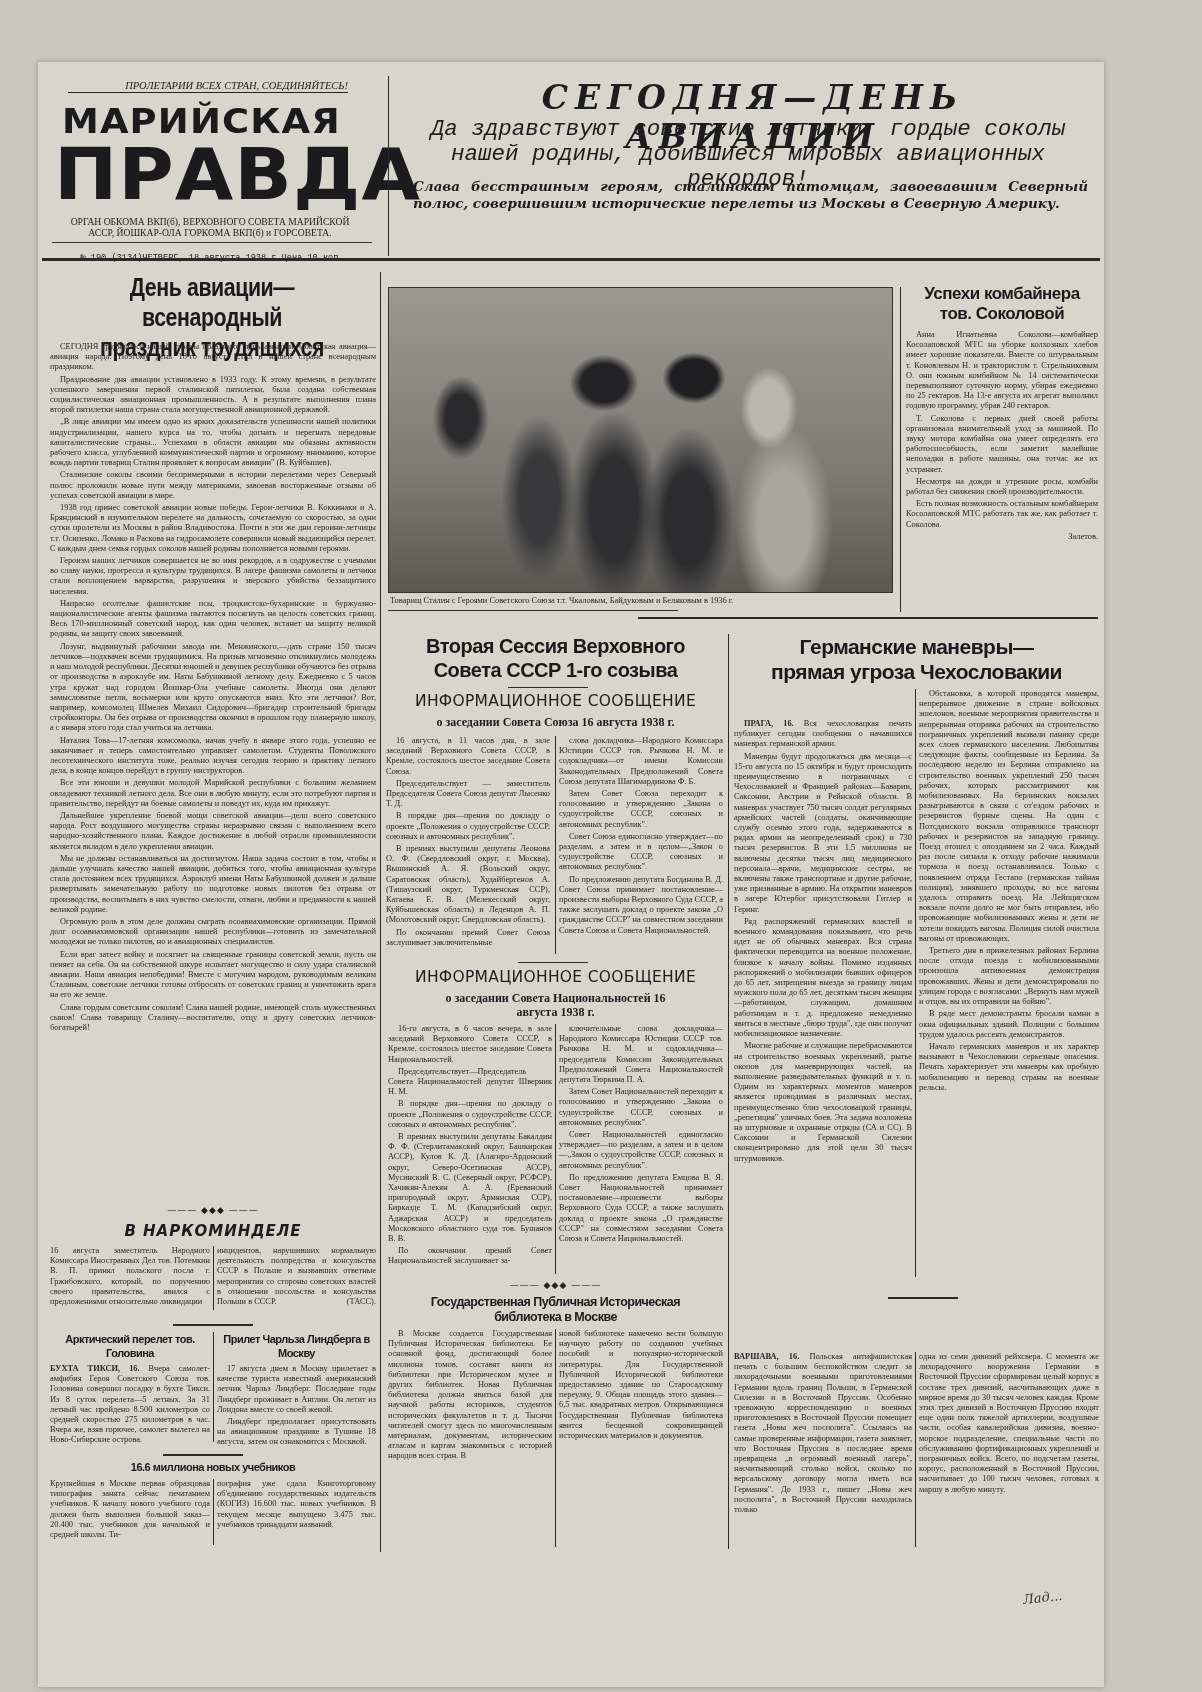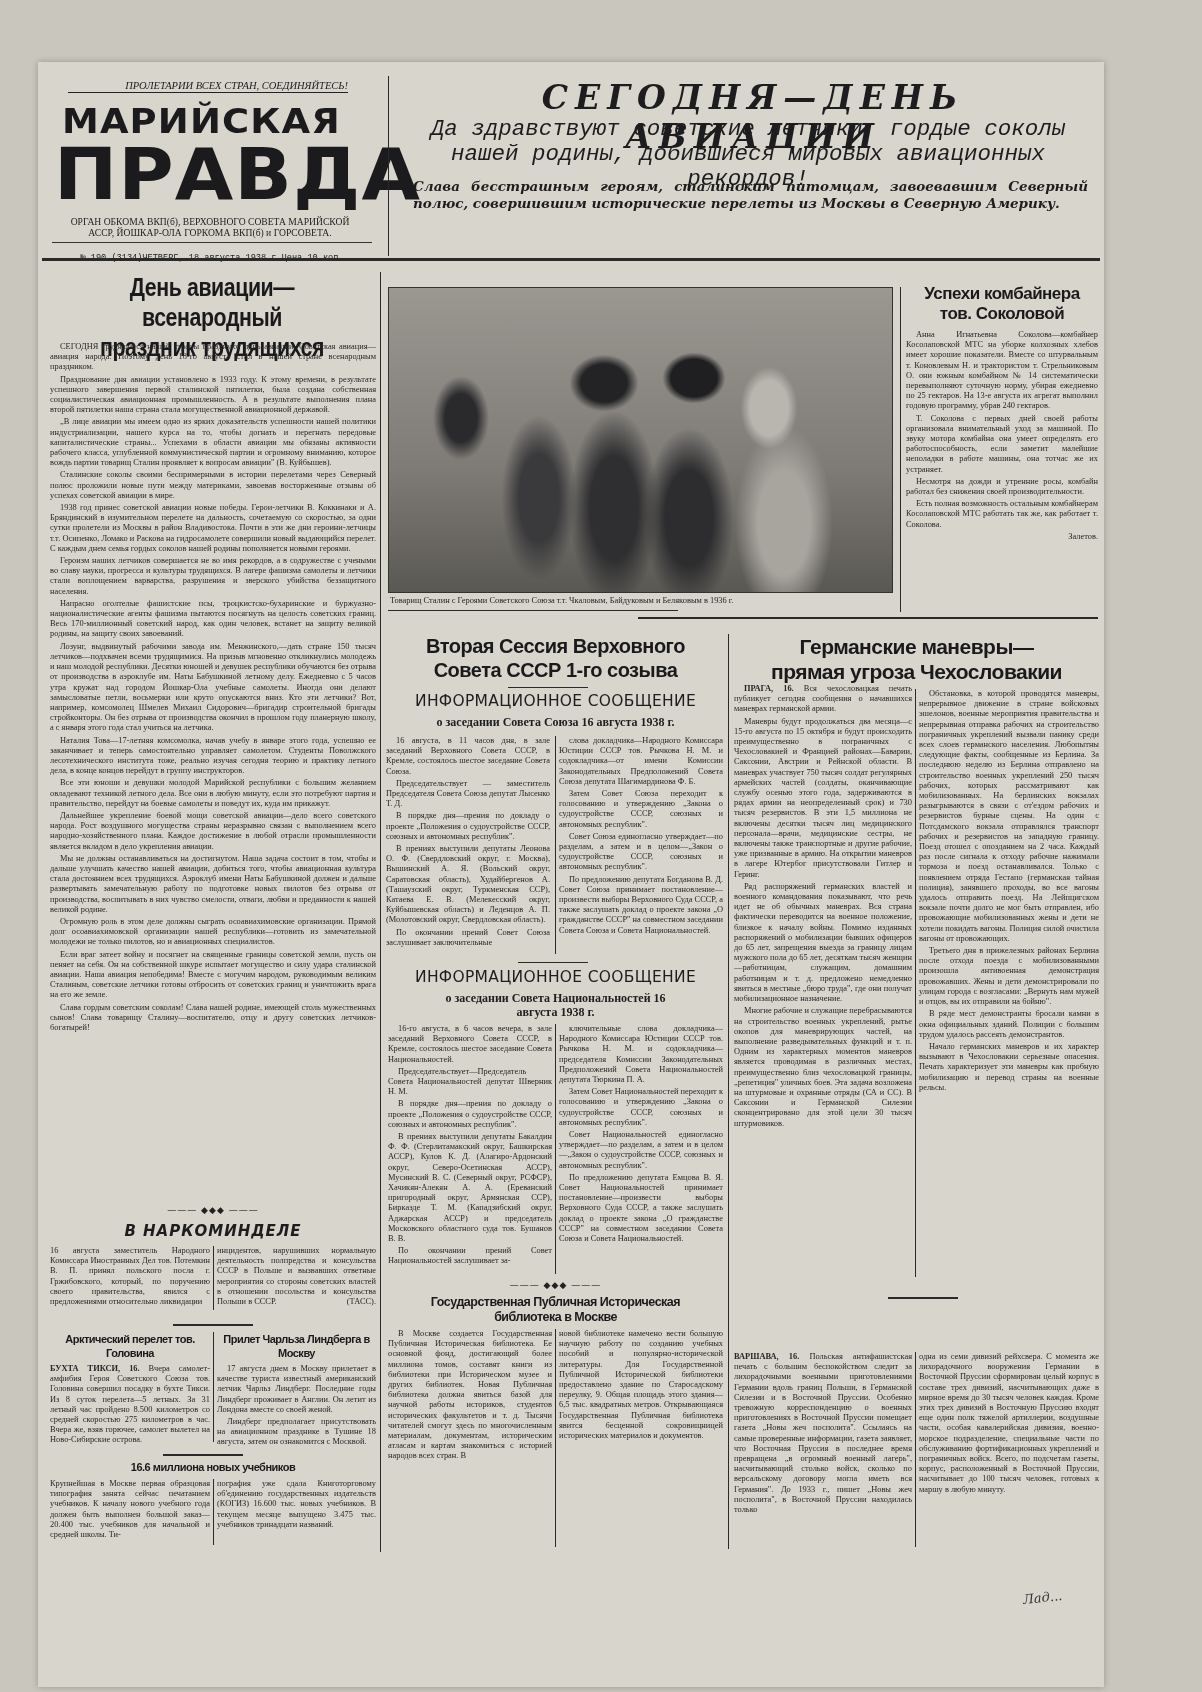--- a/index.html
+++ b/index.html
@@ -180,21 +180,21 @@
   <div class="abs txt" style="left:350px; top:1267px; width:164px; text-indent:10px;">В Москве создается Государственная Публичная Историческая библиотека. Ее основной фонд, достигающий более миллиона томов, составят книги из библиотеки при Историческом музее и других библиотек. Новая Публичная библиотека должна явиться базой для научной работы историков, студентов исторических факультетов и т. д. Тысячи читателей смогут здесь по многочисленным материалам, документам, историческим атласам и картам знакомиться с историей народов всех стран. В</div>
   <div class="vrule" style="left:517px; top:1267px; height:218px;"></div>
   <div class="abs txt" style="left:521px; top:1267px; width:164px;">новой библиотеке намечено вести большую научную работу по созданию учебных пособий и популярно-исторической литературы. Для Государственной Публичной Исторической библиотеки предоставлено здание по Старосадскому переулку, 9. Общая площадь этого здания—6,5 тыс. квадратных метров. Открывающаяся Государственная Публичная библиотека явится бесценной сокровищницей исторических материалов и документов.</div>
 
   <div class="vrule" style="left:690px; top:572px; height:915px;"></div>
 
   <div class="abs cond" style="left:696px; top:572px; width:365px; font-size:21px; line-height:25px; text-align:center;">
     <div>Германские маневры—</div>
     <div>прямая угроза Чехословакии</div>
   </div>
-  <div class="abs txt" style="left:696px; top:622px; width:178px; height:600px; overflow:hidden;">
+  <div class="abs txt" style="left:696px; top:657px; width:178px; height:600px; overflow:hidden;">
     <p><b>ПРАГА, 16.</b> <span>Вся чехословацкая печать публикует сегодня сообщения о начавшихся маневрах германской армии.</span></p>
     <p>Маневры будут продолжаться два месяца—с 15-го августа по 15 октября и будут происходить преимущественно в пограничных с Чехословакией и Францией районах—Баварии, Саксонии, Австрии и Рейнской области. В маневрах участвует 750 тысяч солдат регулярных армейских частей (солдаты, оканчивающие службу осенью этого года, задерживаются в рядах армии на неопределенный срок) и 730 тысяч резервистов. В эти 1,5 миллиона не включены десятки тысяч лиц медицинского персонала—врачи, медицинские сестры, не включены также транспортные и другие рабочие, уже призванные в армию. На открытии маневров в лагере Ютербог присутствовали Гитлер и Геринг.</p>
     <p>Ряд распоряжений германских властей и военного командования показывают, что речь идет не об обычных маневрах. Вся страна фактически переводится на военное положение, близкое к началу войны. Помимо изданных распоряжений о мобилизации бывших офицеров до 65 лет, запрещения выезда за границу лицам мужского пола до 65 лет, десяткам тысяч женщин—работницам, служащим, домашним работницам и т. д. предложено немедленно явиться в местные „бюро труда", где они получат мобилизационное назначение.</p>
     <p>Многие рабочие и служащие перебрасываются на строительство военных укреплений, рытье окопов для маневрирующих частей, на выполнение разведывательных функций и т. п. Одним из характерных моментов маневров является проводимая в различных местах, преимущественно близ чехословацкой границы, „репетиция" уличных боев. Эта задача возложена на штурмовые и охранные отряды (СА и СС). В Саксонии и Германской Силезии сконцентрировано для этой цели 30 тысяч штурмовиков.</p>
   </div>
   <div class="vrule" style="left:877px; top:627px; height:588px;"></div>
   <div class="abs txt" style="left:881px; top:627px; width:180px; height:600px; overflow:hidden;">
     <p>Обстановка, в которой проводятся маневры, непрерывное движение в стране войсковых эшелонов, военные мероприятия правительства и непрерывная отправка рабочих на строительство пограничных укреплений вызвали панику среди всех слоев германского населения. Любопытны следующие факты, сообщенные из Берлина. За последнюю неделю из Берлина отправлено на строительство военных укреплений 250 тысяч рабочих, которых рассматривают как мобилизованных. На берлинских вокзалах разыгрываются в связи с от'ездом рабочих и резервистов бурные сцены. На один с Потсдамского вокзала отправлялся транспорт рабочих и резервистов на западную границу. Поезд отошел с опозданием на 2 часа. Каждый раз после сигнала к отходу рабочие нажимали тормоза и поезд останавливался. Только с появлением отряда Гестапо (германская тайная полиция), занявшего проходы, во все вагоны удалось отправить поезд. На Лейпцигском вокзале почти долго не мог быть отправлен, ибо провожающие мобилизованных жены и дети не хотели покидать вагоны. Полиция силой очистила вагоны от провожающих.</p>
     <p>Третьего дня в прижелезных районах Берлина после отхода поезда с мобилизованными произошла антивоенная демонстрация провожавших. Жены и дети демонстрировали по улицам города с возгласами: „Вернуть нам мужей и отцов, вы их отправили на бойню".</p>
     <p>В ряде мест демонстранты бросали камни в окна официальных зданий. Полиции с большим трудом удалось рассеять демонстрантов.</p>

